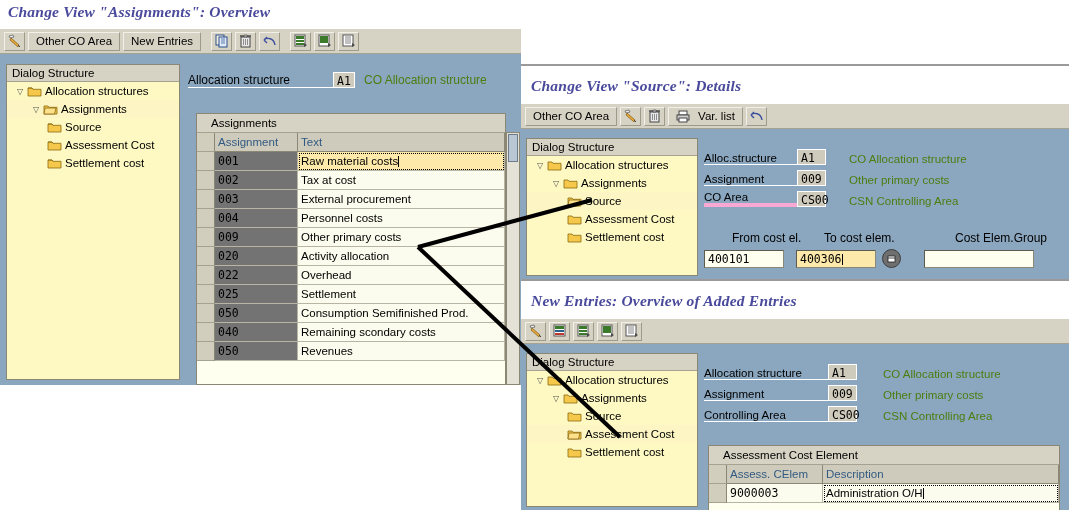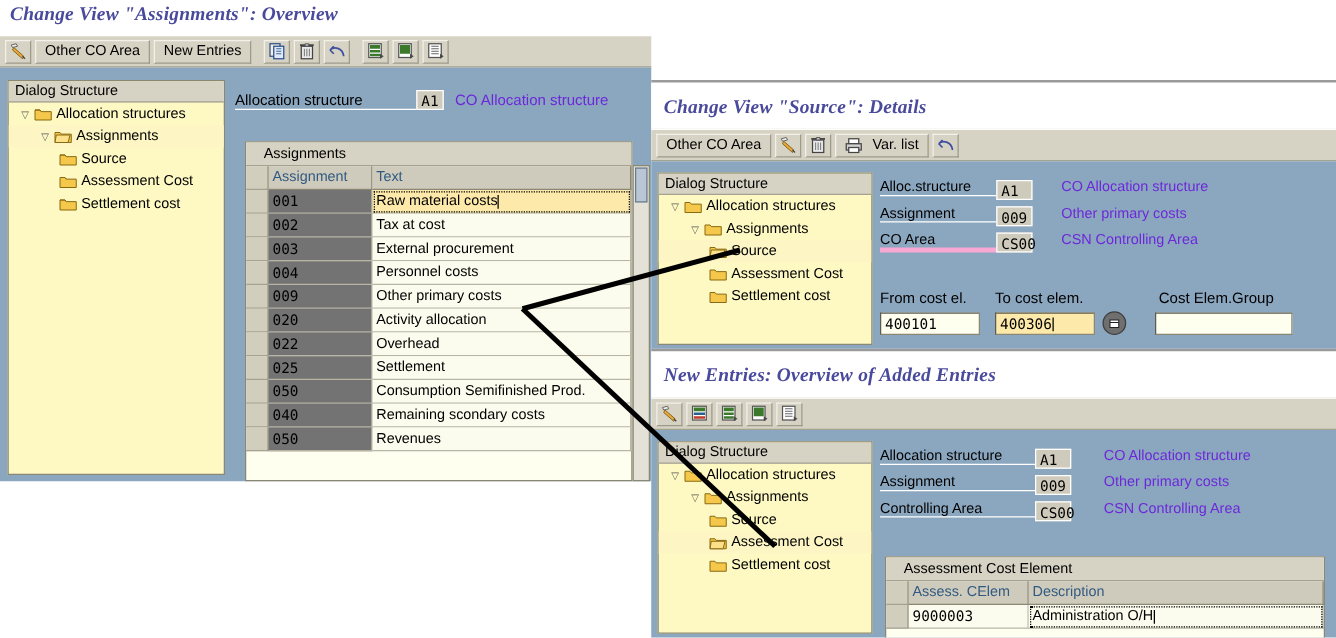--- a/index.html
+++ b/index.html
@@ -55,29 +55,29 @@
   }
   .tnode.sel{background:#fdf6c4;}
   .tw{width:14px;display:inline-flex;align-items:center;justify-content:center;
       font-size:8px;color:#555;}
   .folder{width:15px;height:12px;margin-right:3px;flex:none;position:relative;}
   .folder svg{display:block;}
   .ind1{padding-left:6px;}
   .ind2{padding-left:22px;}
   .ind3{padding-left:40px;}
   
-  .frow{display:flex;align-items:flex-start;height:21px;font-size:11.5px;}
+  .frow{display:flex;align-items:flex-end;height:21px;font-size:11.5px;}
   .flabel{color:#000;white-space:nowrap;}
   .fkey{
     background:#cfcbbc;border:1px solid #ffffff;
     font-size:11.5px;text-align:left;padding:0 3px;
     height:16px;line-height:16px;box-sizing:border-box;
     font-family:"DejaVu Sans Mono","Liberation Mono",monospace;
   }
-  .fdesc{color:#6d28d9;white-space:nowrap;}
+  .fdesc{color:#4d7c0f;white-space:nowrap;}
   .inputbox{
     background:#fffff0;border:1px solid #8a8775;
     border-top-color:#5d5b50;border-left-color:#5d5b50;
     height:18px;line-height:17px;box-sizing:border-box;
     font-size:11.5px;padding:0 3px;
     font-family:"DejaVu Sans Mono","Liberation Mono",monospace;
   }
   .inputbox.active{background:#fde9a9;}
   .caret{display:inline-block;width:1px;height:11px;background:#000;
          vertical-align:-2px;margin-left:0px;}
@@ -414,21 +414,21 @@
       <span class="fdesc" style="margin-left:23px;">Other primary costs</span>
     </div>
     <div class="frow">
       <span class="flabel" style="width:93px;border-bottom:4px solid #f9a8d4;">CO Area</span>
       <span class="fkey" style="width:29px;">CS00</span>
       <span class="fdesc" style="margin-left:23px;">CSN Controlling Area</span>
     </div>
   </div>
 
   <div style="position:absolute;left:183px;top:165px;">
-    <div style="display:flex;">
+    <div style="display:flex;margin-left:28px;">
       <span class="flabel" style="width:92px;">From cost el.</span>
       <span class="flabel" style="width:131px;">To cost elem.</span>
       <span class="flabel">Cost Elem.Group</span>
     </div>
     <div style="display:flex;align-items:center;margin-top:4px;">
       <span class="inputbox" style="width:80px;">400101</span>
       <span class="inputbox active" style="width:80px;margin-left:12px;"><span>400306</span><span class="caret"></span></span>
       <span style="margin-left:6px;width:17px;height:17px;border-radius:50%;background:#6f6f6f;border:1px solid #3d3d3d;display:inline-flex;align-items:center;justify-content:center;">
         <svg width="11" height="11" viewBox="0 0 11 11">
           <rect x="2" y="3" width="7" height="6" fill="#fff" stroke="#222" stroke-width=".8"></rect>

